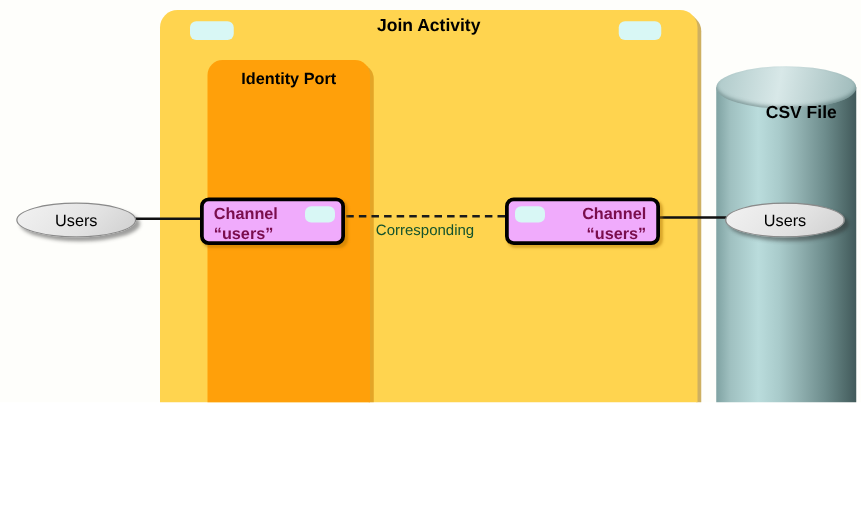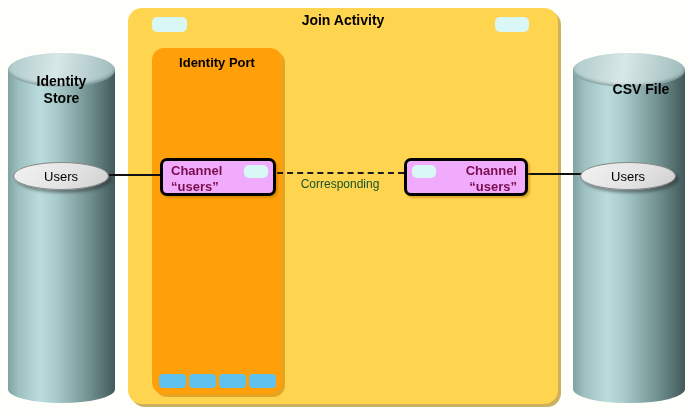--- a/index.html
+++ b/index.html
@@ -2,21 +2,21 @@
 <html><head>
 <meta charset="utf-8">
 <style>
   * { margin: 0; padding: 0; box-sizing: border-box; }
   html, body { background: #ffffff; }
   body { font-family: "Liberation Sans", sans-serif; }
 
   .stage {
     position: relative;
     width: 689px;
-    height: 417px;
+    height: 322px;
     background: #fefefb;
     overflow: hidden;
   }
   .abs { position: absolute; }
 
   
   .join-box {
     left: 128px; top: 8px; width: 430px; height: 396px;
     background: #ffd44f;
     border-radius: 14px;
@@ -36,21 +36,21 @@
   .chip-top-left  { left: 152px; top: 17px; width: 35px; height: 15px; }
   .chip-top-right { left: 495px; top: 17px; width: 34px; height: 15px; }
 
   
   .port {
     top: 48px; width: 130px; height: 346px;
     background: #ffa00a;
     border-radius: 12px;
     box-shadow: 3px 3px 0 rgba(205,125,5,0.55);
   }
-  .port-left  { left: 152px; }
+  .port-left  { left: 166px; }
   .port-right { left: 400px; }
   .port-title {
     position: absolute; left: 0; top: 7px; width: 100%;
     text-align: center;
     font-size: 13px; font-weight: bold; color: #000;
   }
   .port-chip-row {
     position: absolute; left: 0; right: 0; bottom: 6px;
     display: flex; justify-content: center; gap: 3px;
   }
@@ -151,26 +151,20 @@
     <div class="port-title">Identity Port</div>
     <div class="port-chip-row">
       <div class="chip-blue"></div>
       <div class="chip-blue"></div>
       <div class="chip-blue"></div>
       <div class="chip-blue"></div>
     </div>
   </div>
 
 
-  <div class="abs cylinder cylinder-left">
-    <div class="cyl-body"></div>
-    <div class="cyl-top"></div>
-    <div class="cyl-label">Identity
-Store</div>
-  </div>
 
   <div class="abs cylinder cylinder-right">
     <div class="cyl-body"></div>
     <div class="cyl-top"></div>
     <div class="cyl-label">CSV File</div>
   </div>
 
   <div class="abs line-solid line-left"></div>
   <div class="abs line-solid line-right"></div>
   <div class="abs line-dashed"></div>

